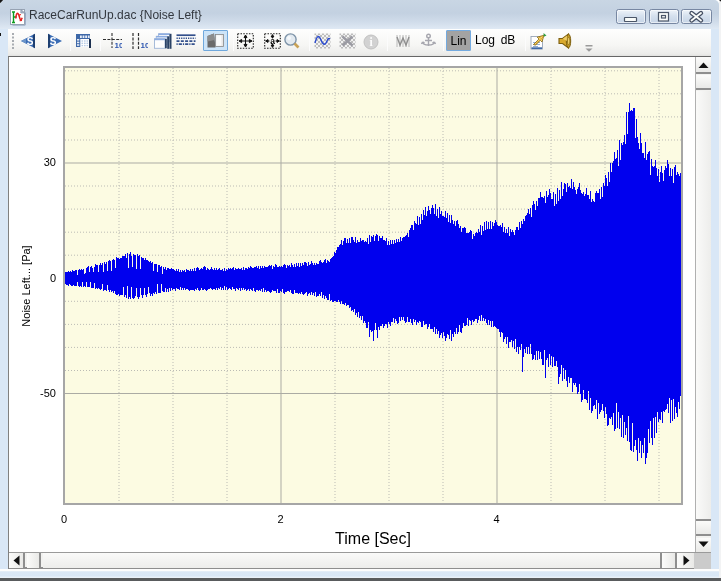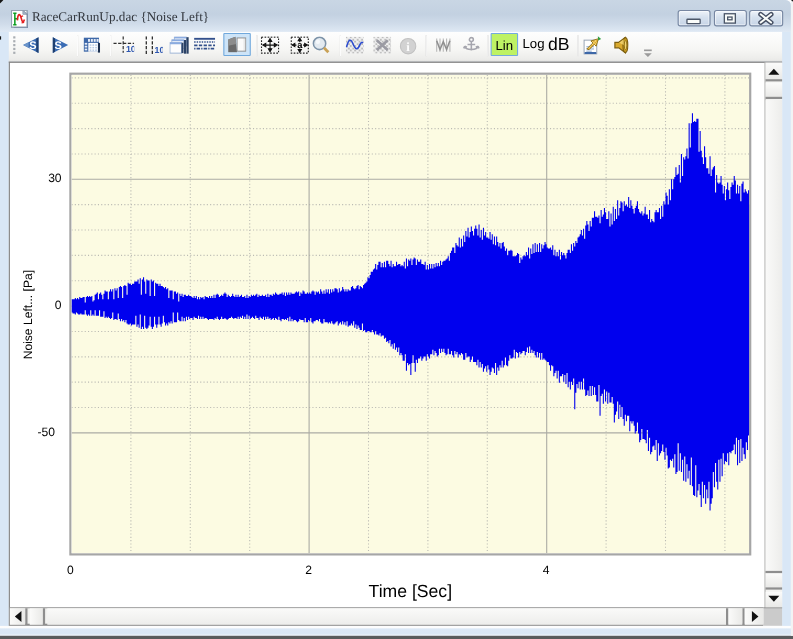--- a/index.html
+++ b/index.html
@@ -6,21 +6,21 @@
 font-family:"Liberation Sans",sans-serif;}
 *{box-sizing:border-box;}
 .abs{position:absolute;}
 #win{position:absolute;left:0;top:0;width:719px;height:578px;
 background:#d9e7f6;border-radius:5px 5px 0 0;}
 #titlebar{position:absolute;left:0;top:0;width:719px;height:29px;
 background:linear-gradient(#c9d6e4,#c3d1e1 45%,#d0dcea 75%,#dfe9f4);
 border-radius:5px 5px 0 0;}
 #ticon{position:absolute;left:9px;top:8px;width:16px;height:17px;}
 #ttext{position:absolute;left:29px;top:3px;height:24px;line-height:24px;
-font-size:12px;color:#33383f;font-family:Liberation Serif, serif;}
+font-size:12px;color:#33383f;}
 .wbtn{position:absolute;top:8.5px;height:15.5px;border:1px solid #7787a2;
 border-radius:2.5px;background:linear-gradient(#eef3f9,#d6e1ee 45%,#c6d4e6);
 box-shadow:inset 0 0 0 1px rgba(255,255,255,.55);}
 #bmin{left:615.5px;width:30.5px;}
 #bmax{left:648.5px;width:30.5px;}
 #bclose{left:681px;width:30.5px;}
 #toolbar{position:absolute;left:8px;top:29px;width:703px;height:27px;
 background:linear-gradient(#fefefe,#f6f6f4 60%,#ececea 92%,#e2e2e0);}
 .tsep{position:absolute;top:31.5px;height:19px;width:1px;background:#bcbcbc;
 border-right:1px solid #fcfcfc;}
@@ -205,23 +205,23 @@
 <path d="M2 2 V14 M5 2 V14 M8 2 V14 M11 2 V14 M14 2 V14"></path>
     </g>
 <path d="M2 4 L5 12 L8 5 L11 12 L14 4" stroke="#8f8f8f" stroke-width="1.4" fill="none"></path>
 </svg>
 <svg class="abs" style="left:420px;top:33px" width="17" height="16" viewBox="0 0 17 16">
 <g stroke="#a6a6ae" stroke-width="1.4" fill="none">
 <circle cx="8.5" cy="3" r="1.8"></circle>
 <path d="M8.5 5 V13 M5 7.5 H12 M2.5 9 C3 13 14 13 14.5 9 M2.5 9 l-1 2 M2.5 9 l2 1 M14.5 9 l1 2 M14.5 9 l-2 1"></path>
 </g>
   </svg>
-<div class="abs" style="left:446px;top:30px;width:25px;height:21px;background:#bef264;border:1px solid #74aadf;border-radius:1px;font-size:12px;color:#000;text-align:center;line-height:20px">Lin</div>
+<div class="abs" style="left:446px;top:30px;width:25px;height:21px;background:#a3a3a3;border:1px solid #74aadf;border-radius:1px;font-size:12px;color:#000;text-align:center;line-height:20px">Lin</div>
 <div class="abs" style="left:471px;top:30px;width:24px;height:21px;font-size:12px;color:#000;text-align:right;line-height:21px">Log</div>
-<div class="abs" style="left:497px;top:30px;width:22px;height:21px;font-size:16px;color:#000;text-align:center;line-height:21px">dB</div>
+<div class="abs" style="left:497px;top:30px;width:22px;height:21px;font-size:12px;color:#000;text-align:center;line-height:21px">dB</div>
 <svg class="abs" style="left:530px;top:32px" width="18" height="18" viewBox="0 0 18 18">
 <rect x="1" y="4.5" width="11.5" height="12.5" fill="#fff" stroke="#98a4b5" stroke-width="0.9"></rect>
 <path d="M1.5 16.2 H12" stroke="#3e68a8" stroke-width="1.8"></path>
 <path d="M3 10.5 H10 M3 12.5 H10 M3 14.5 H8" stroke="#8aa6cc" stroke-width="0.9"></path>
 <defs>
       <pattern id="ychk" width="3" height="3" patternUnits="userSpaceOnUse">
 <rect width="3" height="3" fill="#e0a92c"></rect>
         <rect width="1.5" height="1.5" fill="#f6d878"></rect>
         <rect x="1.5" y="1.5" width="1.5" height="1.5" fill="#f6d878"></rect>
       </pattern>
@@ -275,21 +275,21 @@
       <line x1="378.0" y1="0" x2="378.0" y2="435" class="gd"></line>
       <line x1="432.0" y1="0" x2="432.0" y2="435" class="gs"></line>
       <line x1="486.0" y1="0" x2="486.0" y2="435" class="gd"></line>
       <line x1="540.0" y1="0" x2="540.0" y2="435" class="gd"></line>
       <line x1="594.0" y1="0" x2="594.0" y2="435" class="gd"></line>
     </g>
 <path d="M0.5 204V216M1.5 204V217M2.5 204V217M3.5 203V218M4.5 204V216M5.5 203V217M6.5 204V218M7.5 202V218M8.5 203V217M9.5 203V218M10.5 202V218M11.5 202V218M12.5 207V214M13.5 202V218M14.5 201V219M15.5 202V218M16.5 201V219M17.5 202V214M18.5 201V219M19.5 206V218M20.5 205V219M21.5 200V214M22.5 199V219M23.5 198V219M24.5 204V219M25.5 199V214M26.5 198V220M27.5 200V220M28.5 204V220M29.5 199V215M30.5 196V221M31.5 197V220M32.5 197V221M33.5 204V220M34.5 197V221M35.5 195V222M36.5 197V221M37.5 195V216M38.5 204V223M39.5 194V222M40.5 196V222M41.5 194V223M42.5 203V217M43.5 193V222M44.5 192V224M45.5 193V222M46.5 203V224M47.5 192V223M48.5 191V225M49.5 192V223M50.5 200V226M51.5 189V227M52.5 190V227M53.5 190V226M54.5 191V228M55.5 190V227M56.5 190V227M57.5 188V227M58.5 188V219M59.5 188V229M60.5 186V227M61.5 190V230M62.5 185V218M63.5 200V231M64.5 186V229M65.5 184V231M66.5 188V219M67.5 199V230M68.5 186V231M69.5 187V230M70.5 187V228M71.5 201V220M72.5 186V229M73.5 188V231M74.5 187V229M75.5 201V220M76.5 189V227M77.5 190V230M78.5 190V227M79.5 192V220M80.5 190V227M81.5 192V229M82.5 192V226M83.5 193V219M84.5 194V225M85.5 193V228M86.5 195V226M87.5 194V228M88.5 203V225M89.5 196V226M90.5 196V224M91.5 196V226M92.5 204V216M93.5 197V225M94.5 197V225M95.5 199V225M96.5 198V216M97.5 206V223M98.5 199V224M99.5 201V224M100.5 199V220M101.5 202V224M102.5 200V221M103.5 200V224M104.5 201V220M105.5 201V223M106.5 200V220M107.5 201V222M108.5 201V221M109.5 202V221M110.5 203V223M111.5 201V220M112.5 203V221M113.5 201V221M114.5 204V222M115.5 202V219M116.5 204V222M117.5 202V220M118.5 203V222M119.5 202V220M120.5 204V222M121.5 201V221M122.5 202V221M123.5 202V222M124.5 203V223M125.5 201V222M126.5 203V222M127.5 201V222M128.5 203V222M129.5 200V223M130.5 203V221M131.5 200V222M132.5 199V220M133.5 200V222M134.5 202V223M135.5 201V222M136.5 200V220M137.5 201V222M138.5 199V222M139.5 198V221M140.5 199V222M141.5 202V223M142.5 200V222M143.5 201V221M144.5 202V221M145.5 201V220M146.5 199V221M147.5 201V222M148.5 202V221M149.5 200V221M150.5 202V222M151.5 200V220M152.5 202V222M153.5 201V220M154.5 200V221M155.5 202V219M156.5 202V222M157.5 201V220M158.5 203V222M159.5 200V218M160.5 203V222M161.5 201V219M162.5 202V222M163.5 200V221M164.5 201V220M165.5 200V221M166.5 201V222M167.5 200V219M168.5 199V221M169.5 202V221M170.5 200V223M171.5 201V220M172.5 201V221M173.5 200V222M174.5 201V220M175.5 201V223M176.5 200V220M177.5 202V222M178.5 199V220M179.5 202V222M180.5 200V221M181.5 200V223M182.5 201V222M183.5 199V221M184.5 200V223M185.5 198V221M186.5 199V222M187.5 200V223M188.5 200V220M189.5 199V223M190.5 199V224M191.5 198V222M192.5 200V222M193.5 198V223M194.5 201V222M195.5 198V223M196.5 200V221M197.5 198V224M198.5 200V220M199.5 198V224M200.5 199V222M201.5 199V224M202.5 199V223M203.5 198V223M204.5 197V224M205.5 198V225M206.5 197V224M207.5 201V222M208.5 198V223M209.5 199V223M210.5 196V223M211.5 197V225M212.5 199V221M213.5 199V225M214.5 198V225M215.5 199V223M216.5 198V224M217.5 199V221M218.5 197V225M219.5 196V226M220.5 197V224M221.5 200V224M222.5 197V223M223.5 198V223M224.5 197V224M225.5 199V222M226.5 195V225M227.5 197V226M228.5 199V226M229.5 196V222M230.5 199V225M231.5 195V225M232.5 198V225M233.5 195V226M234.5 199V225M235.5 195V226M236.5 198V224M237.5 195V226M238.5 197V227M239.5 194V226M240.5 194V225M241.5 195V224M242.5 198V228M243.5 194V226M244.5 197V225M245.5 196V227M246.5 193V224M247.5 195V227M248.5 197V225M249.5 195V228M250.5 197V224M251.5 195V229M252.5 196V228M253.5 196V228M254.5 193V226M255.5 192V228M256.5 194V224M257.5 195V230M258.5 194V227M259.5 192V231M260.5 191V228M261.5 195V230M262.5 192V232M263.5 193V232M264.5 194V226M265.5 191V233M266.5 190V232M267.5 189V234M268.5 188V234M269.5 184V233M270.5 185V233M271.5 182V234M272.5 179V234M273.5 179V232M274.5 177V234M275.5 176V236M276.5 172V233M277.5 177V236M278.5 173V236M279.5 170V237M280.5 170V235M281.5 175V238M282.5 171V237M283.5 175V237M284.5 170V240M285.5 175V239M286.5 169V243M287.5 169V242M288.5 172V244M289.5 174V241M290.5 169V247M291.5 175V245M292.5 172V249M293.5 174V244M294.5 174V250M295.5 170V248M296.5 173V252M297.5 172V248M298.5 172V255M299.5 174V253M300.5 173V255M301.5 174V260M302.5 170V260M303.5 176V254M304.5 167V269M305.5 174V262M306.5 168V264M307.5 169V263M308.5 167V273M309.5 173V262M310.5 168V255M311.5 166V262M312.5 167V270M313.5 173V259M314.5 168V262M315.5 170V258M316.5 170V258M317.5 168V256M318.5 172V260M319.5 172V258M320.5 173V256M321.5 170V256M322.5 177V260M323.5 173V254M324.5 177V256M325.5 172V258M326.5 176V254M327.5 172V254M328.5 176V250M329.5 172V255M330.5 175V251M331.5 171V253M332.5 174V256M333.5 171V255M334.5 174V249M335.5 169V253M336.5 173V249M337.5 170V252M338.5 169V249M339.5 169V253M340.5 168V255M341.5 167V254M342.5 165V249M343.5 169V254M344.5 162V254M345.5 160V251M346.5 157V255M347.5 157V257M348.5 162V251M349.5 153V254M350.5 155V252M351.5 156V257M352.5 148V254M353.5 157V255M354.5 149V253M355.5 156V254M356.5 146V259M357.5 152V259M358.5 142V253M359.5 147V257M360.5 139V256M361.5 148V256M362.5 143V261M363.5 138V259M364.5 142V256M365.5 146V261M366.5 140V261M367.5 137V261M368.5 140V264M369.5 146V259M370.5 136V266M371.5 148V261M372.5 141V266M373.5 150V263M374.5 139V270M375.5 146V267M376.5 143V265M377.5 148V270M378.5 148V264M379.5 149V268M380.5 143V273M381.5 150V270M382.5 145V266M383.5 154V267M384.5 147V271M385.5 155V262M386.5 147V273M387.5 152V266M388.5 156V269M389.5 153V264M390.5 158V266M391.5 153V260M392.5 152V266M393.5 156V264M394.5 160V257M395.5 158V264M396.5 164V265M397.5 160V260M398.5 160V255M399.5 159V258M400.5 160V258M401.5 165V257M402.5 165V250M403.5 165V258M404.5 164V252M405.5 162V253M406.5 163V257M407.5 171V252M408.5 166V254M409.5 168V253M410.5 165V251M411.5 164V251M412.5 165V255M413.5 161V252M414.5 164V248M415.5 157V253M416.5 167V247M417.5 158V253M418.5 163V250M419.5 154V253M420.5 162V251M421.5 153V255M422.5 161V257M423.5 154V252M424.5 161V257M425.5 153V253M426.5 161V259M427.5 154V253M428.5 158V259M429.5 155V258M430.5 152V259M431.5 154V260M432.5 157V261M433.5 158V261M434.5 158V264M435.5 157V269M436.5 159V264M437.5 155V265M438.5 164V274M439.5 159V271M440.5 165V269M441.5 161V276M442.5 165V269M443.5 159V280M444.5 168V274M445.5 161V274M446.5 164V272M447.5 162V279M448.5 164V273M449.5 167V281M450.5 162V271M451.5 159V284M452.5 159V279M453.5 162V286M454.5 154V279M455.5 160V282M456.5 153V276M457.5 156V304M458.5 151V289M459.5 153V281M460.5 148V285M461.5 147V279M462.5 145V286M463.5 141V279M464.5 146V286M465.5 140V276M466.5 149V286M467.5 137V292M468.5 133V291M469.5 136V287M470.5 142V292M471.5 133V283M472.5 138V292M473.5 130V283M474.5 130V291M475.5 124V284M476.5 129V291M477.5 129V297M478.5 130V297M479.5 128V282M480.5 135V310M481.5 123V292M482.5 129V290M483.5 127V299M484.5 121V286M485.5 125V297M486.5 131V288M487.5 131V299M488.5 124V289M489.5 138V298M490.5 126V298M491.5 136V293M492.5 120V299M493.5 133V316M494.5 122V309M495.5 131V306M496.5 114V297M497.5 128V313M498.5 121V300M499.5 115V311M500.5 116V302M501.5 124V313M502.5 115V319M503.5 119V309M504.5 118V315M505.5 120V310M506.5 111V310M507.5 121V324M508.5 114V315M509.5 119V317M510.5 122V315M511.5 126V319M512.5 121V326M513.5 119V324M514.5 115V316M515.5 122V326M516.5 125V334M517.5 126V332M518.5 124V322M519.5 128V331M520.5 126V331M521.5 120V332M522.5 127V335M523.5 127V323M524.5 131V342M525.5 123V330M526.5 134V345M527.5 131V343M528.5 133V338M529.5 134V337M530.5 125V341M531.5 123V332M532.5 125V351M533.5 125V335M534.5 121V346M535.5 131V344M536.5 119V342M537.5 129V336M538.5 115V343M539.5 118V350M540.5 107V339M541.5 110V346M542.5 118V358M543.5 104V357M544.5 114V350M545.5 95V351M546.5 104V349M547.5 95V357M548.5 93V345M549.5 84V363M550.5 91V361M551.5 90V335M552.5 82V360M553.5 98V344M554.5 72V361M555.5 92V350M556.5 75V369M557.5 77V347M558.5 74V370M559.5 67V354M560.5 76V367M561.5 44V360M562.5 66V373M563.5 44V348M564.5 35V374M565.5 43V382M566.5 42V383M567.5 43V355M568.5 40V384M569.5 40V378M570.5 70V372M571.5 51V382M572.5 69V393M573.5 75V370M574.5 81V385M575.5 65V373M576.5 75V390M577.5 85V377M578.5 85V385M579.5 90V370M580.5 74V396M581.5 92V390M582.5 86V385M583.5 84V361M584.5 83V375M585.5 107V353M586.5 91V370M587.5 98V377M588.5 99V350M589.5 98V370M590.5 92V349M591.5 100V365M592.5 108V344M593.5 101V354M594.5 114V351M595.5 104V352M596.5 98V344M597.5 105V355M598.5 113V343M599.5 102V344M600.5 98V342M601.5 100V341M602.5 92V336M603.5 96V345M604.5 108V330M605.5 100V355M606.5 108V332M607.5 101V353M608.5 115V331M609.5 99V351M610.5 97V339M611.5 107V345M612.5 104V349M613.5 106V334M614.5 108V341M615.5 105V328M616.5 118V341" stroke="#0000ee" stroke-width="1" fill="none"></path>
 </svg>
 <div class="lbl" style="left:36px;top:156px;width:20px;text-align:right">30</div>
 <div class="lbl" style="left:36px;top:271.5px;width:20px;text-align:right">0</div>
-<div class="lbl" style="left:34px;top:387px;width:22px;">-50</div>
+<div class="lbl" style="left:34px;top:387px;width:22px;text-align:right">-50</div>
 <div class="lbl" style="left:54px;top:513px;width:20px;text-align:center">0</div>
 <div class="lbl" style="left:270.5px;top:513px;width:20px;text-align:center">2</div>
 <div class="lbl" style="left:486.5px;top:513px;width:20px;text-align:center">4</div>
 <div class="lbl" style="left:313px;top:530px;width:120px;text-align:center;font-size:16px">Time [Sec]</div>
 <div class="lbl" style="left:-64px;top:279.5px;width:180px;text-align:center;font-size:11px;transform:rotate(-90deg)">Noise Left... [Pa]</div>
 <div id="vsb"></div>
 <div id="hsb"></div>
 <div id="corner"></div>
 <div class="sbsegh" style="left:695.5px;top:57px;width:15.5px;height:16.5px;border-bottom:2px solid #8e8e8e"></div>
 <svg class="abs" style="left:698px;top:62px" width="11" height="7" viewBox="0 0 11 7">

